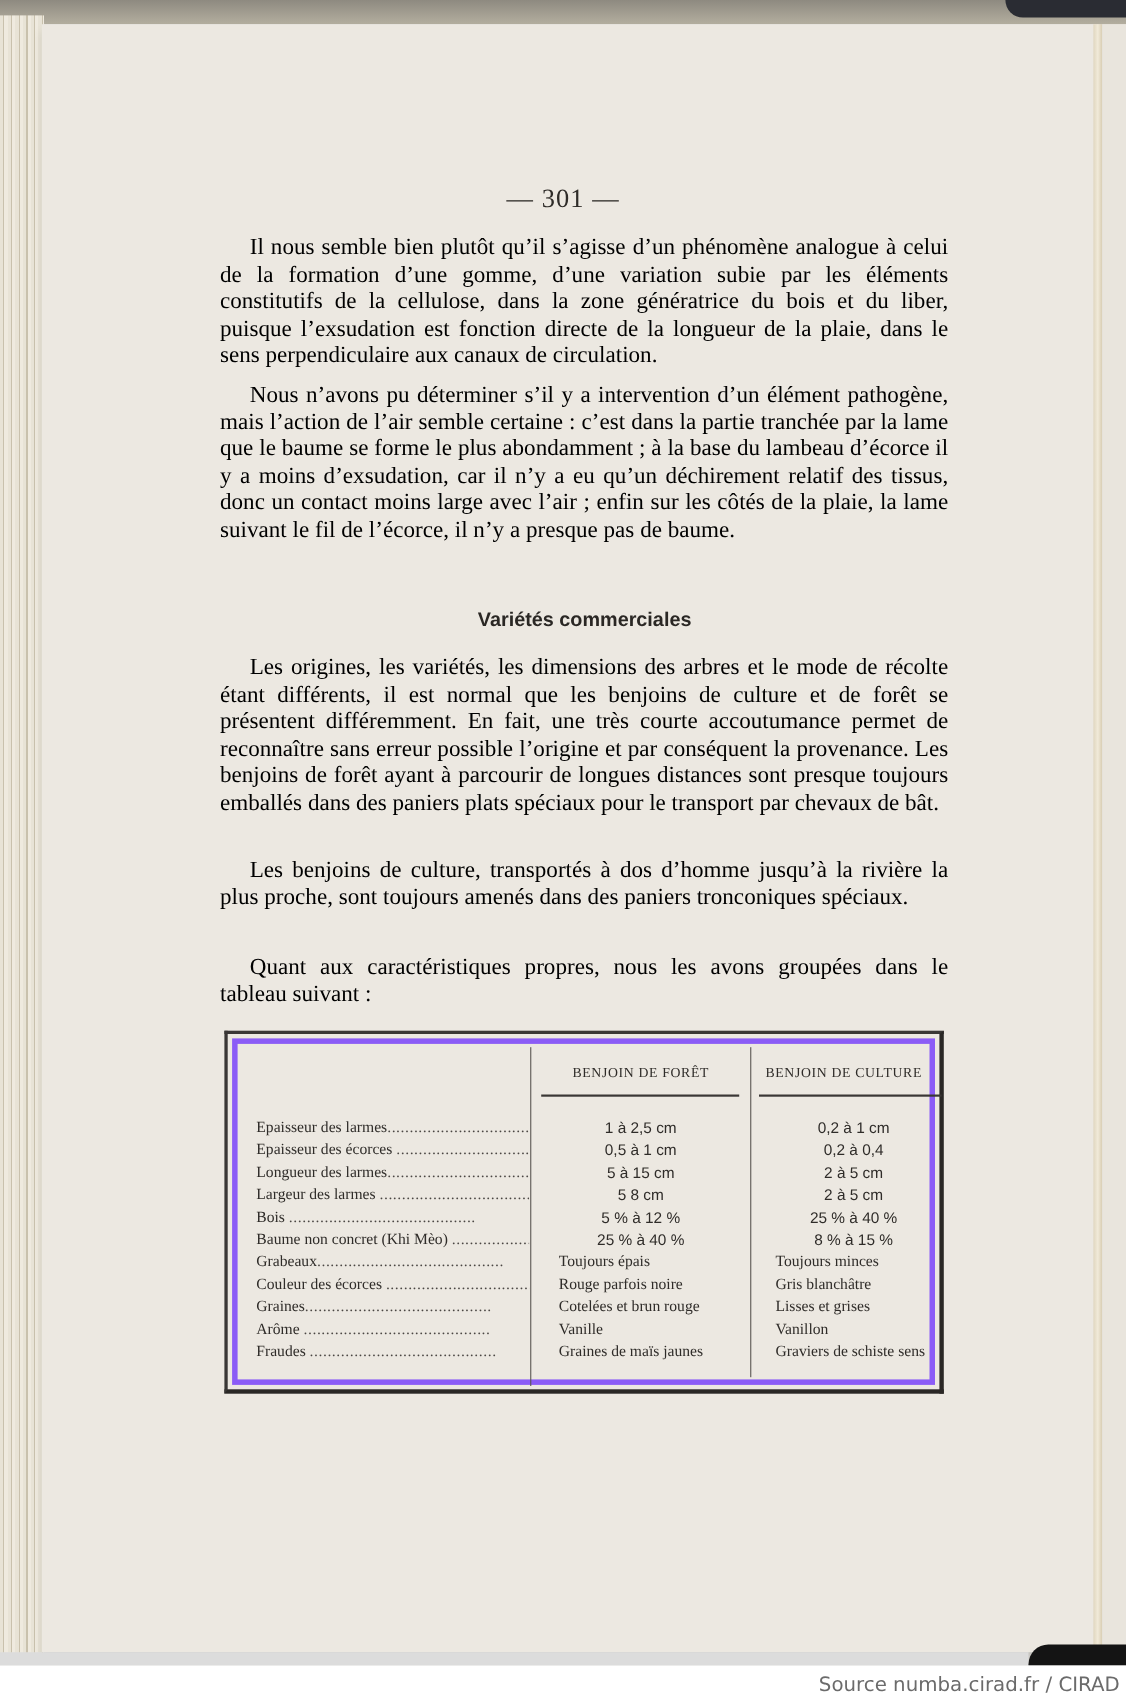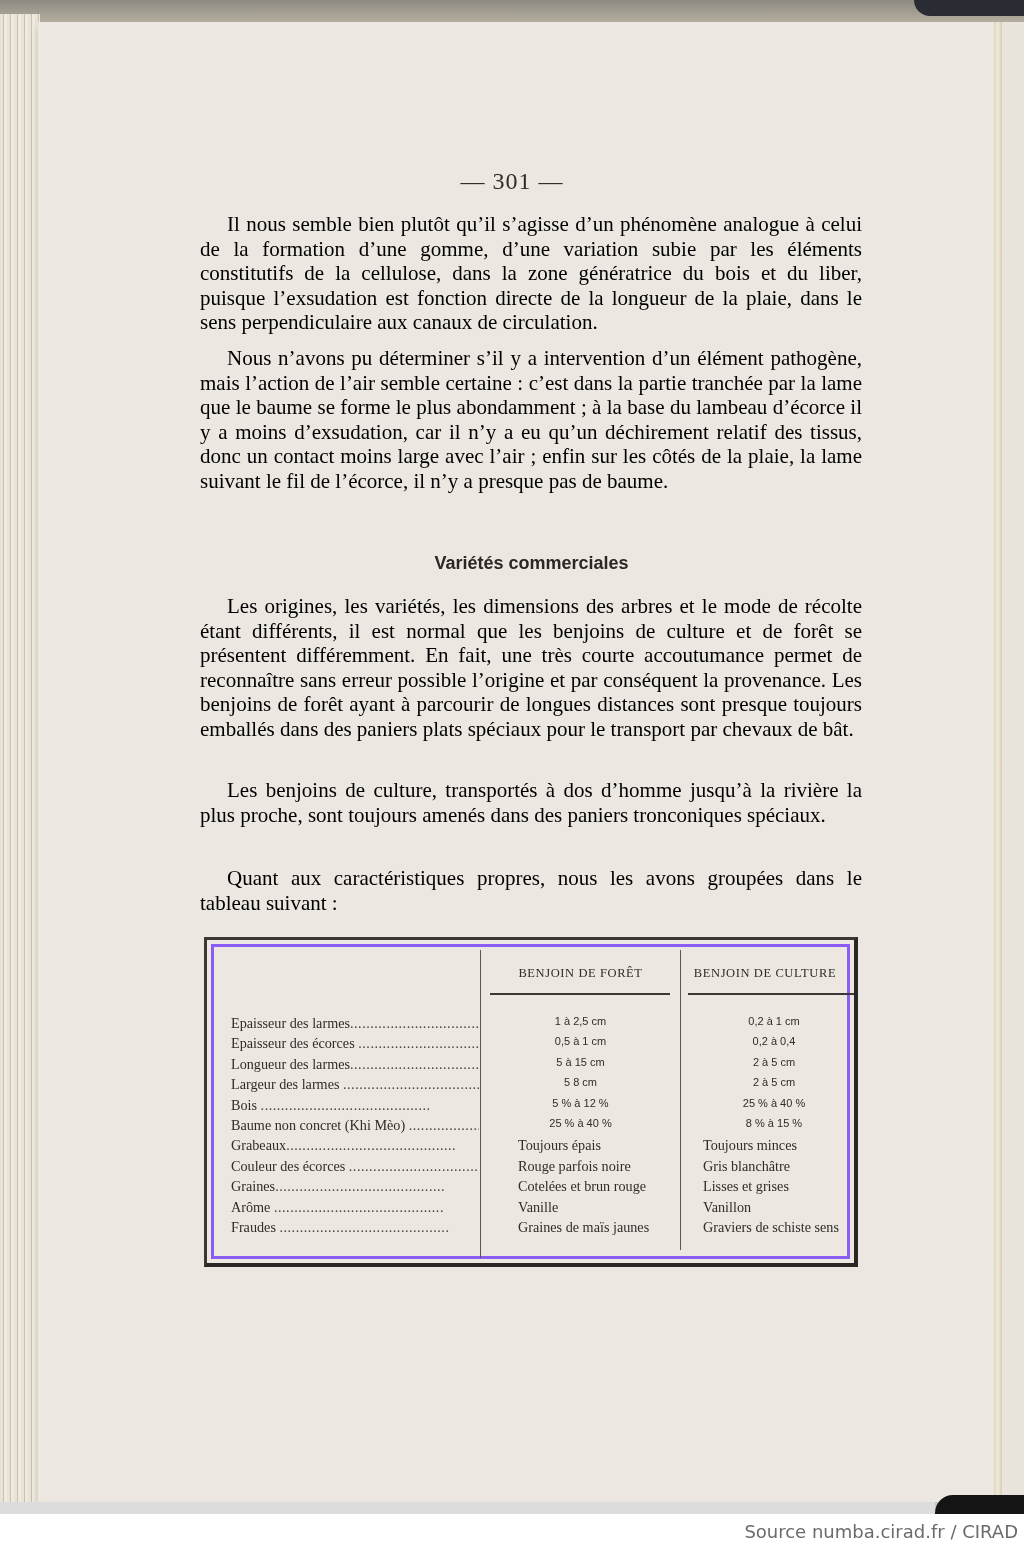--- a/index.html
+++ b/index.html
@@ -71,21 +71,21 @@
 
   
   .table-frame {
     position: absolute; left: 204px; top: 937px; width: 654px; height: 330px;
     border-top: 3px solid #3a3735; border-left: 3px solid #3a3735;
     border-right: 4px solid #2a2725; border-bottom: 4px solid #2a2725;
     box-sizing: border-box;
   }
   .table-inner {
     position: absolute; left: 4px; top: 4px; right: 4px; bottom: 4px;
-    border: 3px solid #8b5cf6;
+    border: 5px solid #8b5cf6;
   }
   .col-divider {
     position: absolute; top: 3px; width: 1px; background: #5a5653;
   }
   .col-divider.d1 { left: 266px; height: 308px; }
   .col-divider.d2 { left: 466px; height: 300px; }
   .col-header {
     position: absolute; top: 19px; text-align: center;
     font-size: 12.5px; letter-spacing: 0.6px; color: #2f2c29;
   }
@@ -99,25 +99,25 @@
 
   .rows { position: absolute; left: 0; top: 68px; width: 100%; }
   .row { position: relative; height: 20.4px; font-size: 14.2px; color: #2f2c29; white-space: nowrap; }
   .row .label {
     position: absolute; left: 17px; width: 248px; overflow: hidden;
   }
   .row .label .dots { color: #4a4643; letter-spacing: 0.5px; }
   .row .c1 { position: absolute; left: 268px; width: 197px; }
   .row .c2 { position: absolute; left: 470px; width: 180px; }
   .row .num {
-    font-family: "Liberation Sans", "DejaVu Sans", sans-serif; font-size: 11px;
+    font-family: "Liberation Sans", "DejaVu Sans", sans-serif; font-size: 14px;
   }
   .row .c1.center { text-align: center; }
   .row .c2.center { text-align: center; }
-  .row .c1.left { padding-left: 36px; box-sizing: border-box; }
+  .row .c1.left { padding-left: 24px; box-sizing: border-box; }
   .row .c2.left { padding-left: 3px; box-sizing: border-box; margin-left: 16px; }
 
   .source {
     position: absolute; right: 6px; top: 1521px;
     font-family: "DejaVu Sans", sans-serif; font-size: 18px; color: #6b6b6b;
   }
 </style>
 </head>
 <body>
 

